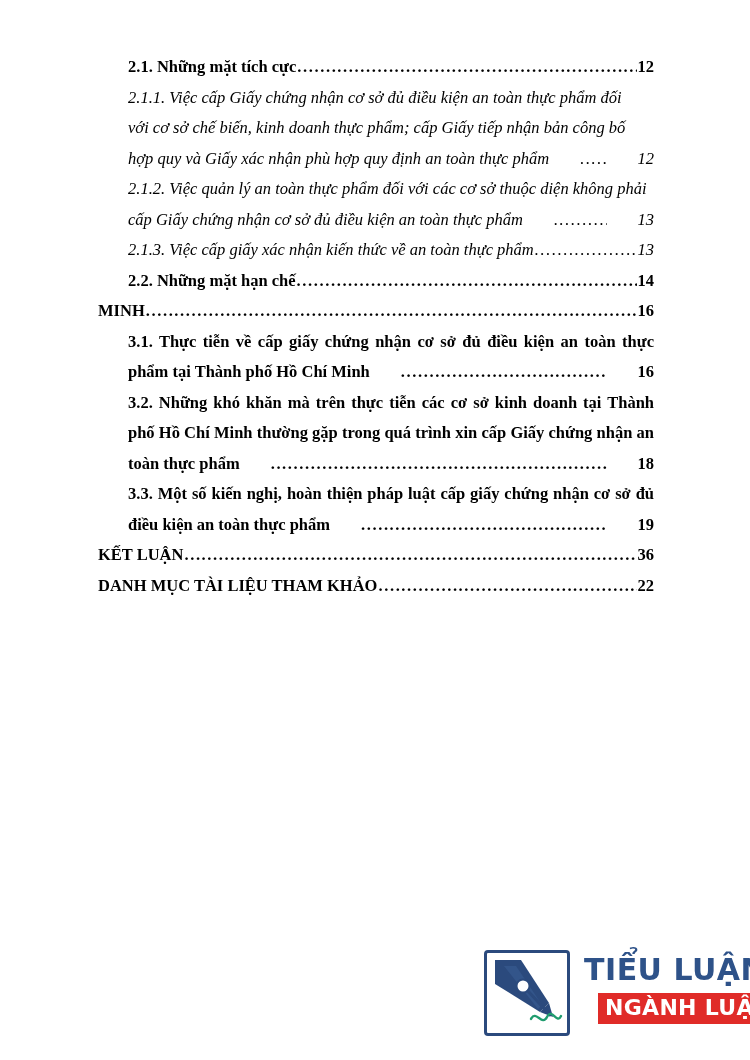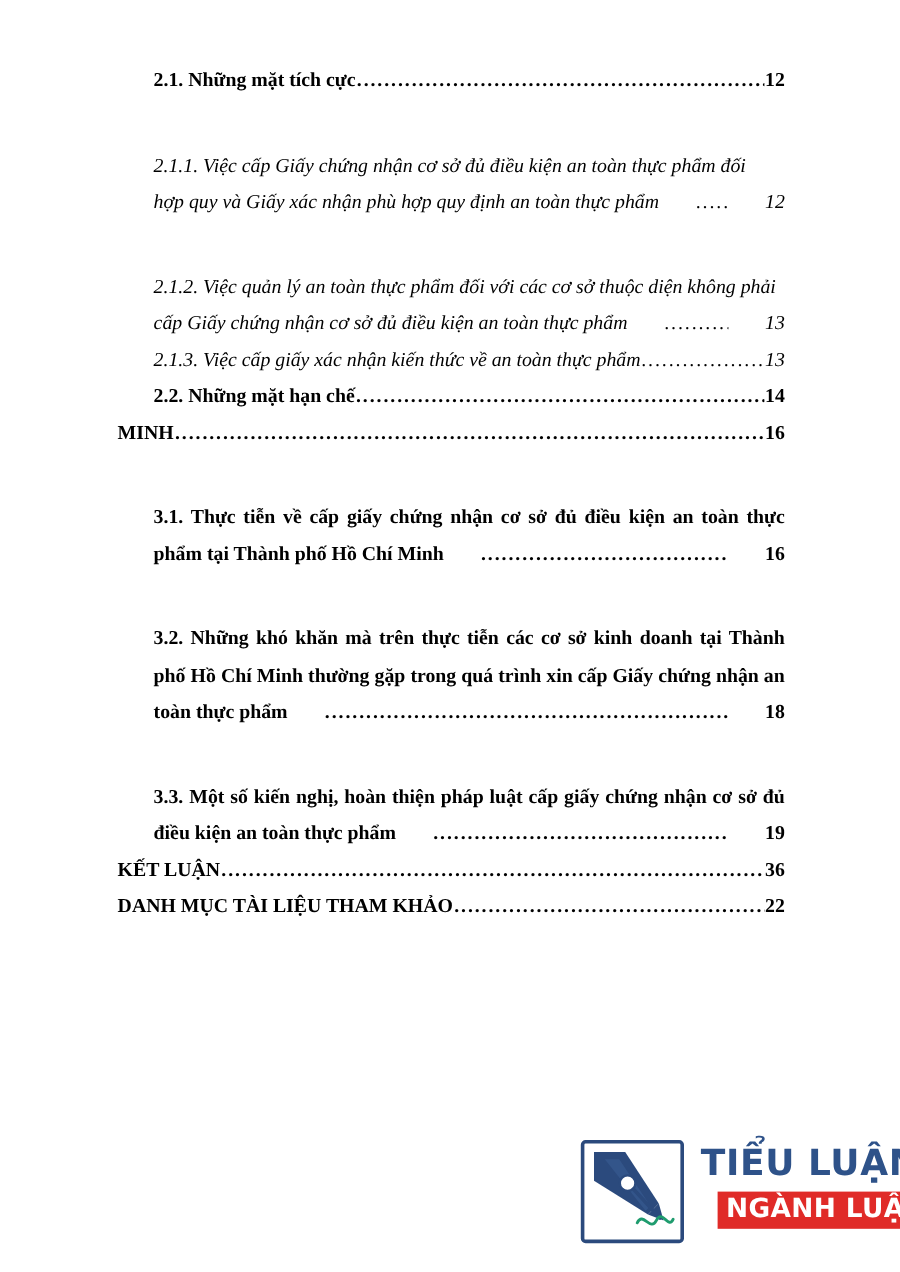--- a/index.html
+++ b/index.html
@@ -80,21 +80,20 @@
 
   
   .block {
     text-align: justify;
     text-justify: inter-word;
     font-size: 16.5px;
     line-height: 30.5px;
   }
   .block.first-indent {
     text-indent: 30px;
-    margin-top: 40px;
   }
 
   
   .chapter {
     font-weight: bold;
     font-size: 16.5px;
     line-height: 30.5px;
     text-align: justify;
     text-justify: inter-word;
   }
@@ -173,20 +172,23 @@
     <div class="entry bold ind-1">
       <div class="lead-wrap">
         <span class="lbl">2.1. Những mặt tích cực</span>
         <span class="dots">..................................................................................................................</span>
         <span class="pg">12</span>
       </div>
     </div>
 
     <div class="block ital first-indent">
       <span>2.1.1. Việc cấp Giấy chứng nhận cơ sở đủ điều kiện an toàn thực phẩm đối</span>
+      <div class="lineblock">
+        <span>với cơ sở chế biến, kinh doanh thực phẩm; cấp Giấy tiếp nhận bản công bố</span>
+      </div>
       <div class="lead-wrap lineblock">
         <span class="lbl">hợp quy và Giấy xác nhận phù hợp quy định an toàn thực phẩm</span>
         <span class="dots">...................................................................</span>
         <span class="pg">12</span>
       </div>
     </div>
 
     <div class="block ital first-indent">
       <span>2.1.2. Việc quản lý an toàn thực phẩm đối với các cơ sở thuộc diện không phải</span>
       <div class="lead-wrap lineblock">

